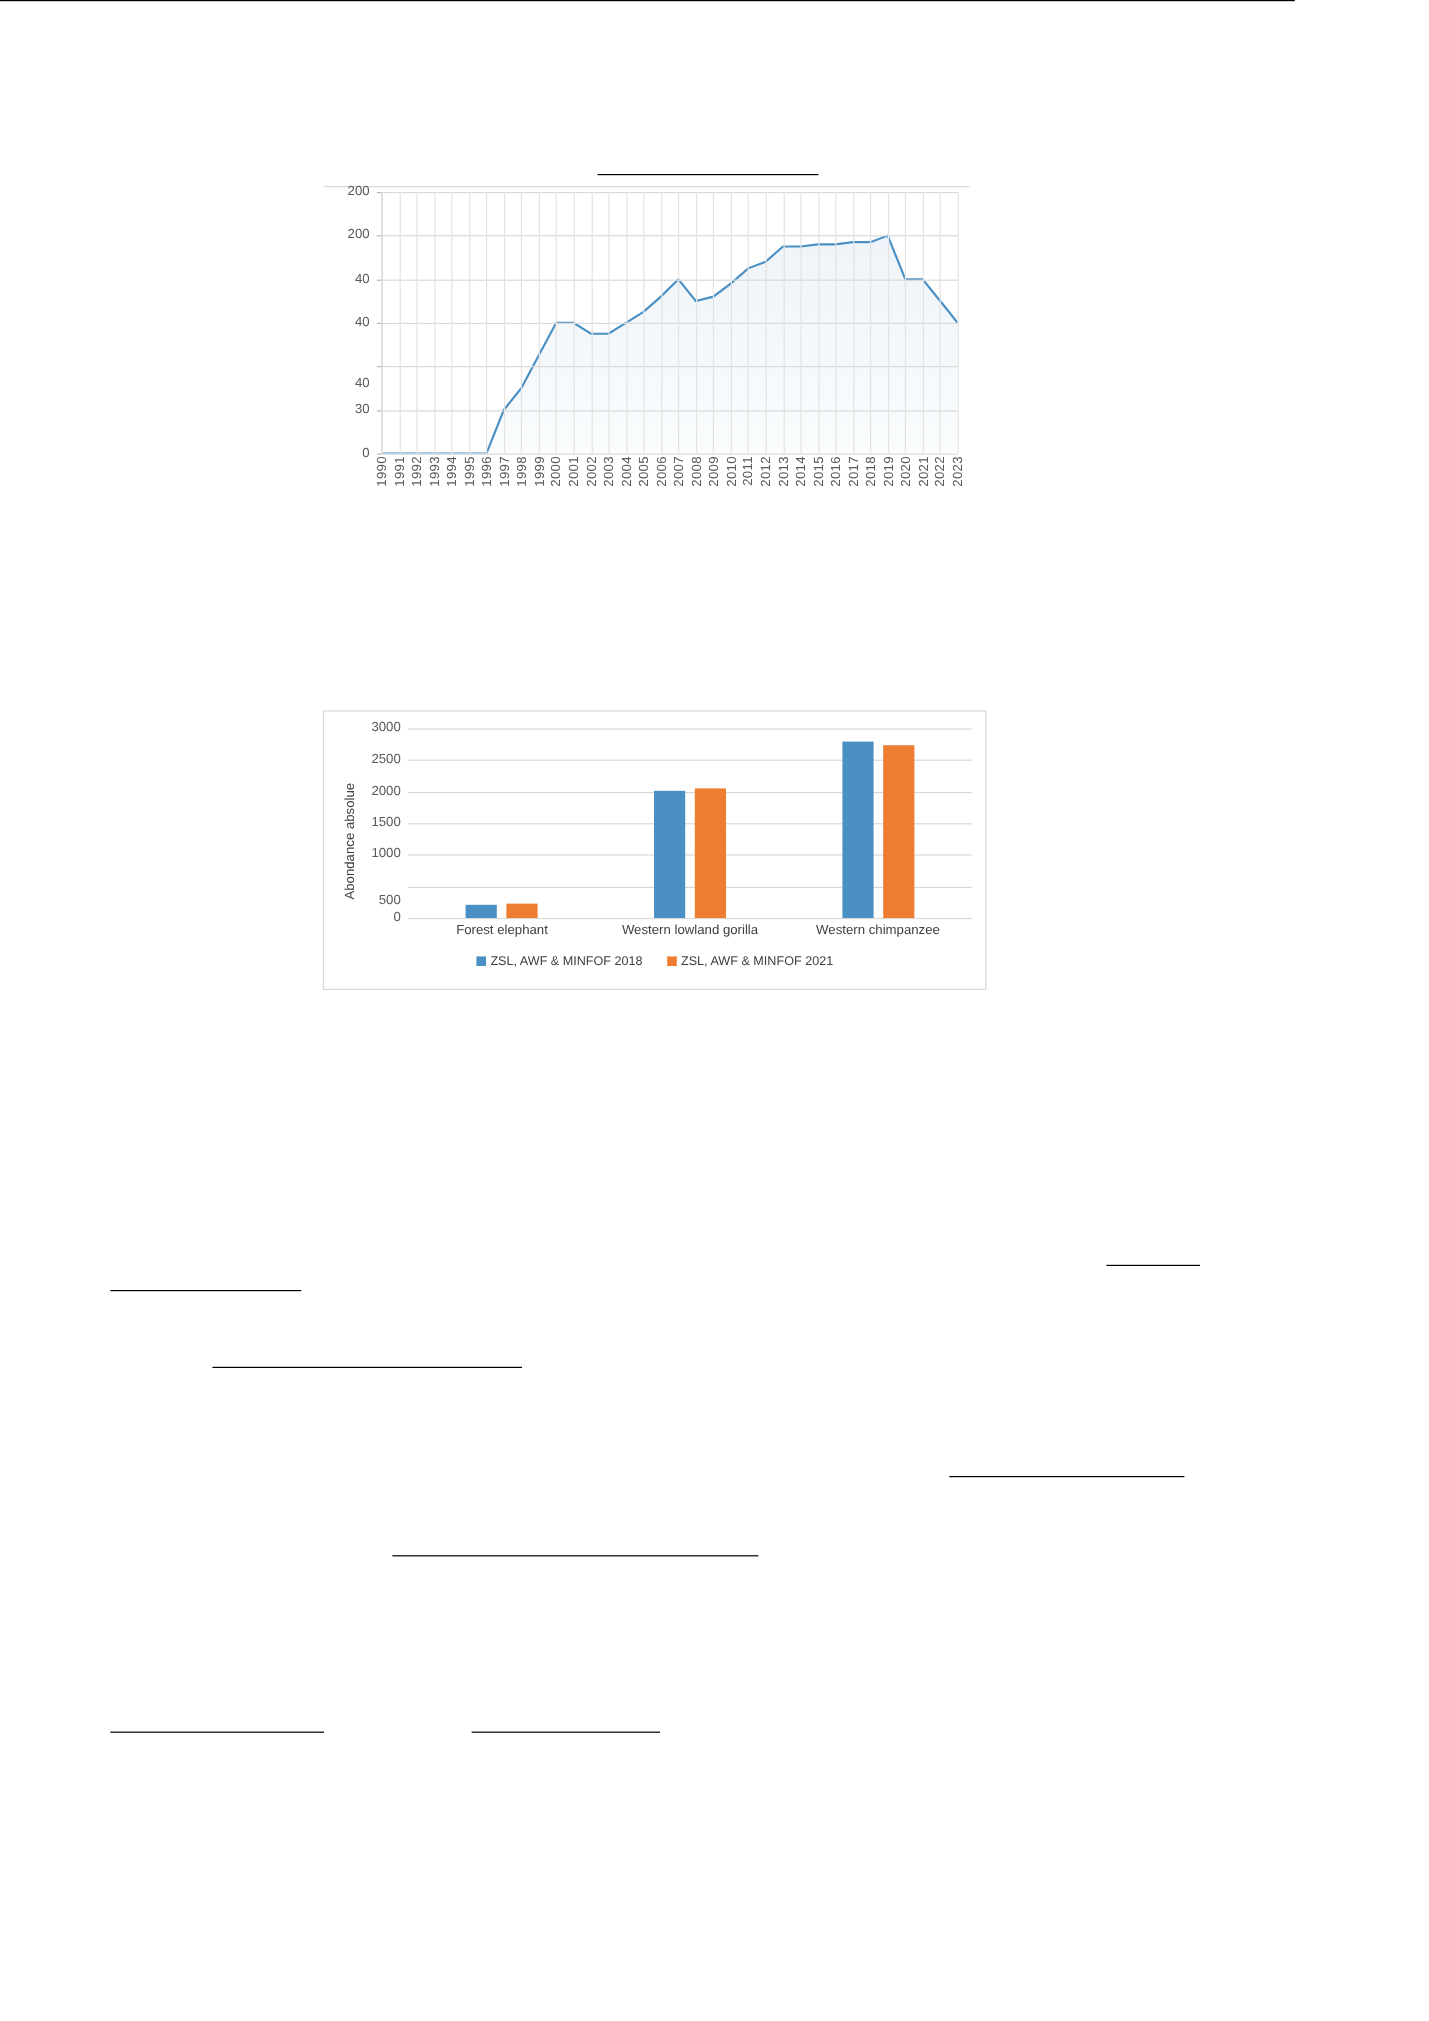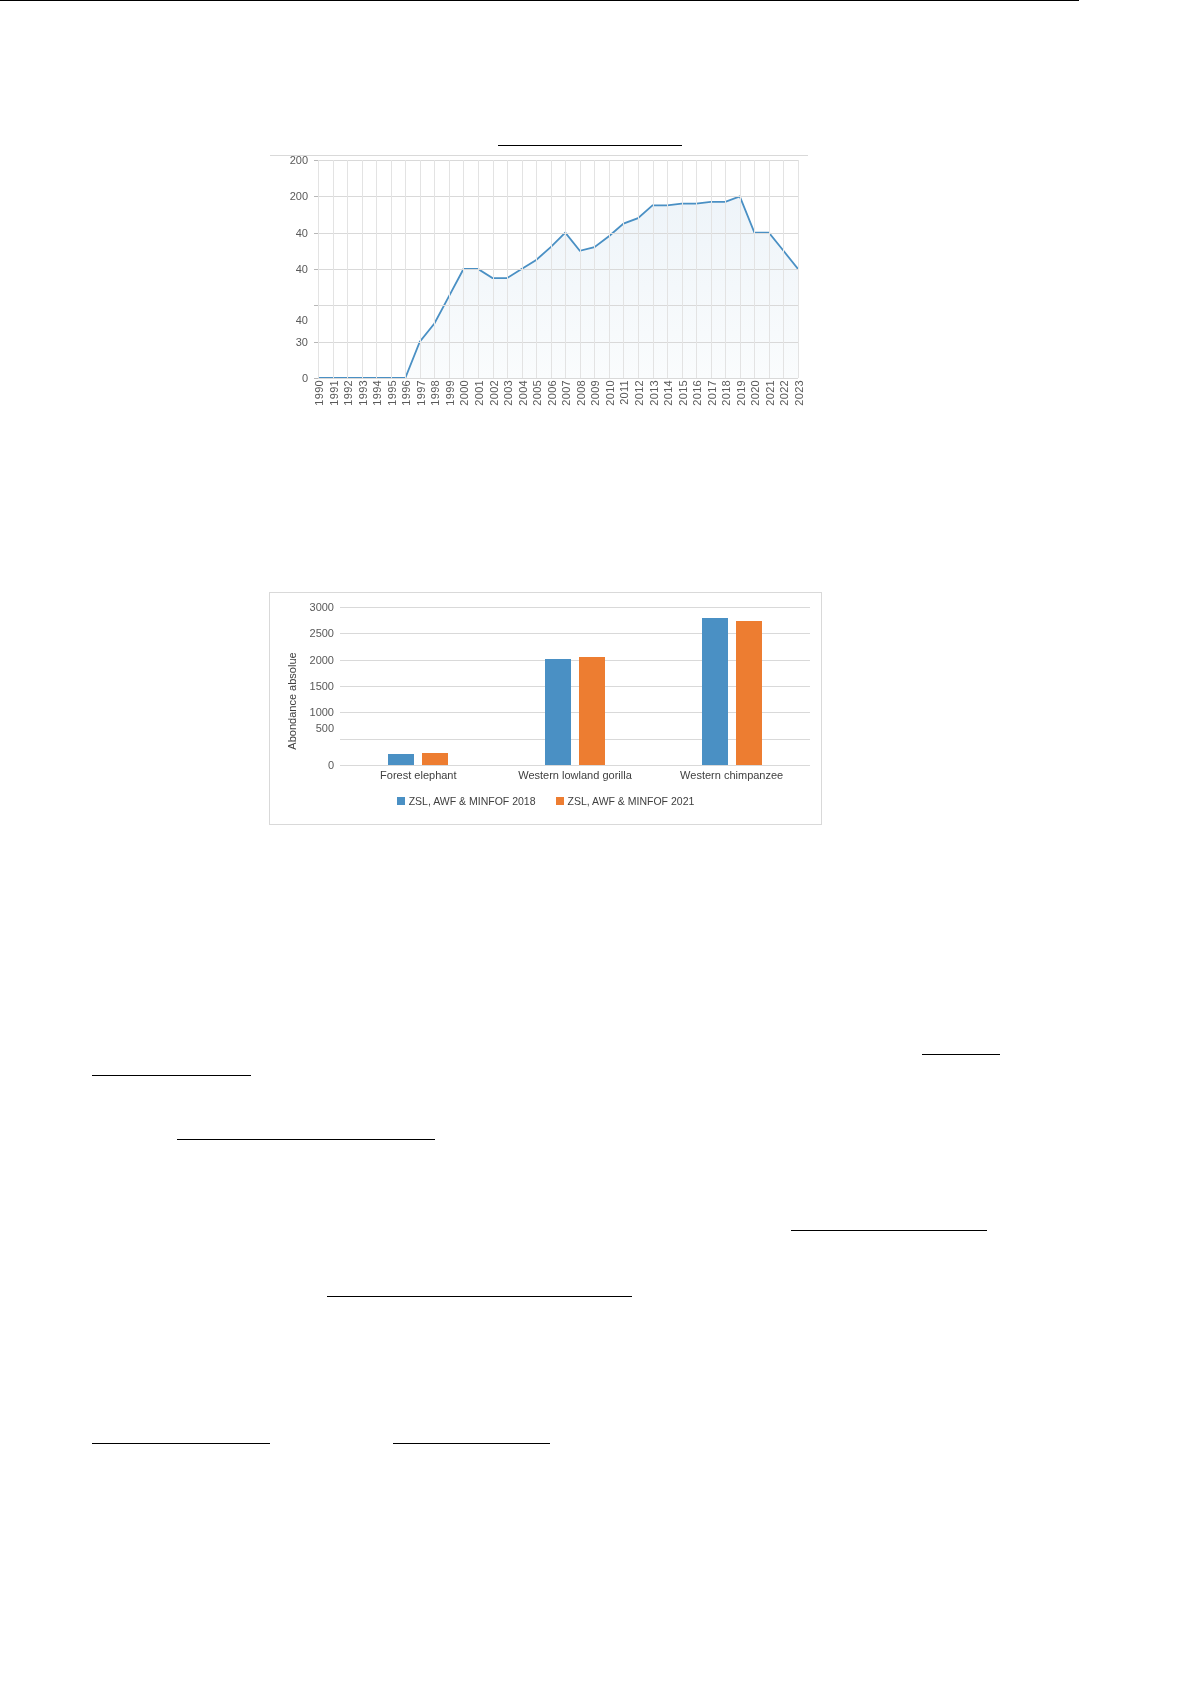--- a/index.html
+++ b/index.html
@@ -348,21 +348,21 @@
         <span style="left: 475px;">2023</span>
       </div>
   </div>
 
   <div id="chart2">
     <div id="c2-ytitle">
       <span>Abondance absolue</span>
     </div>
     <div class="c2-ylabels">
         <div style="top: 158px;">0</div>
-        <div style="top: 121px;">500</div>
+        <div style="top: 144px;">500</div>
         <div style="top: 105.333px;">1000</div>
         <div style="top: 79px;">1500</div>
         <div style="top: 52.6667px;">2000</div>
         <div style="top: 26.3333px; margin-left: 18px;">2500</div>
         <div style="top: 0px;">3000</div>
       </div>
     <div class="c2-plot">
         <div class="c2-grid" style="top: 158px;"></div>
         <div class="c2-grid" style="top: 131.667px;"></div>
         <div class="c2-grid" style="top: 105.333px;"></div>

